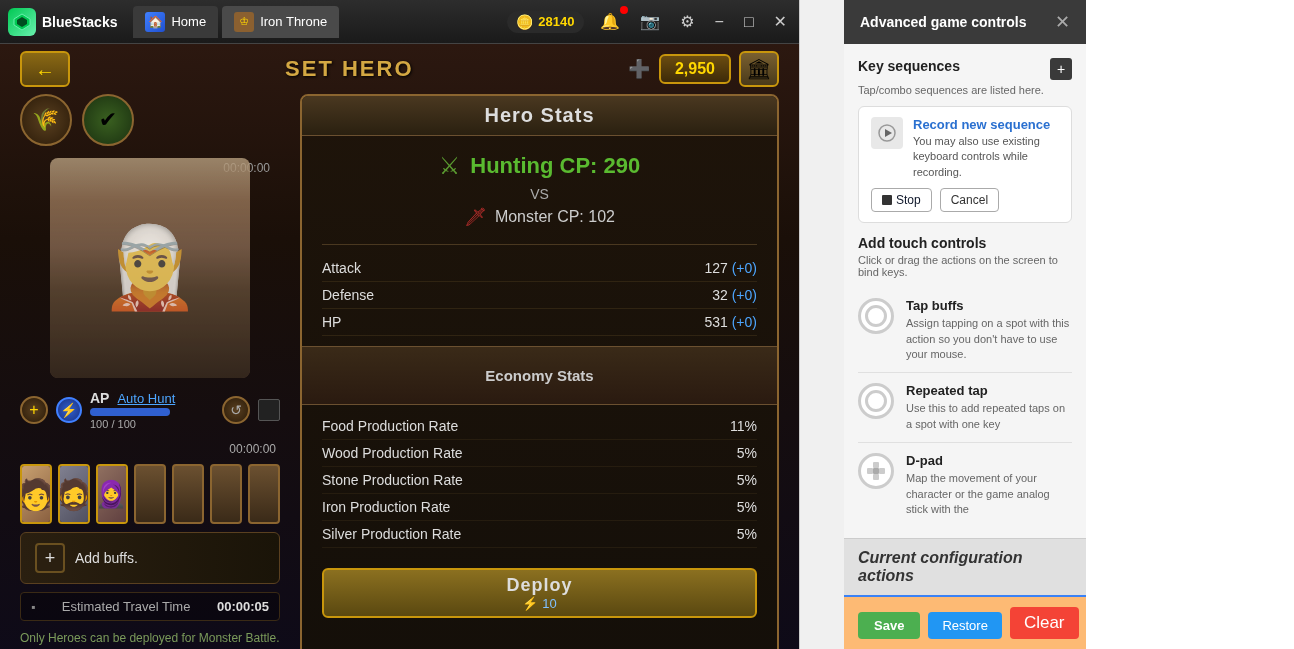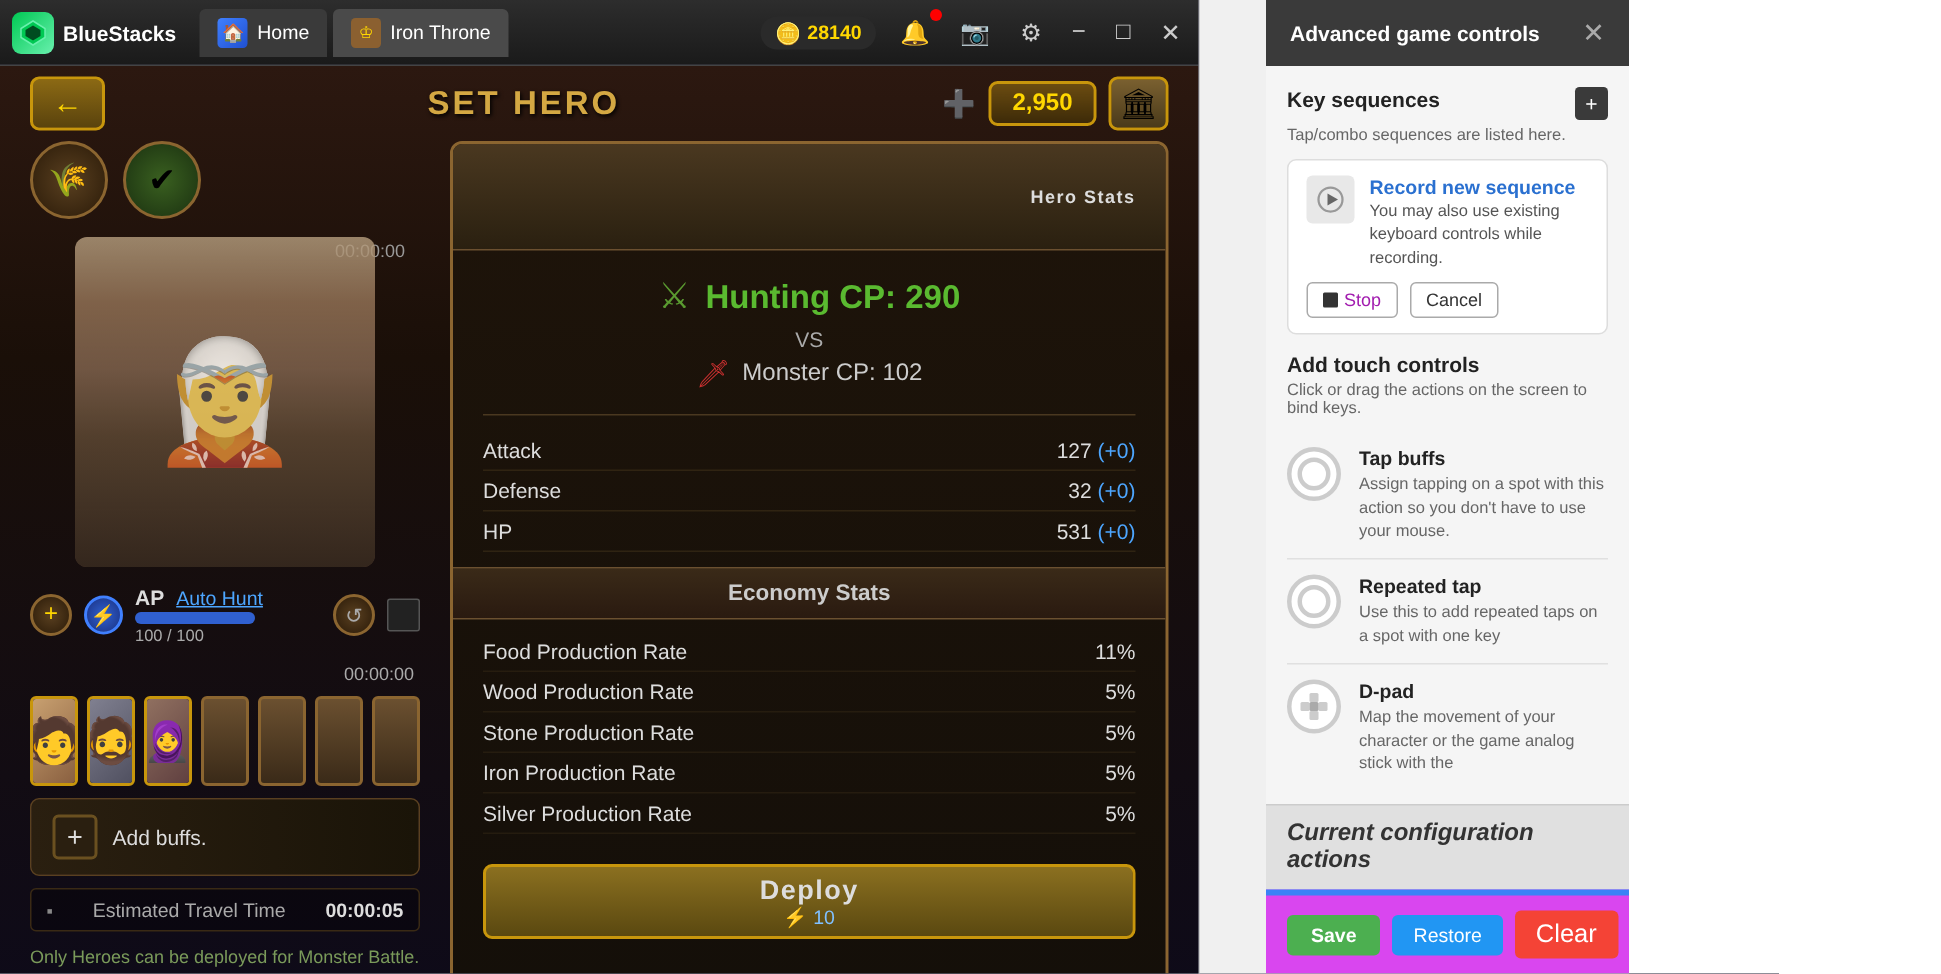--- a/index.html
+++ b/index.html
@@ -277,25 +277,25 @@
     
     .stats-panel {
       flex: 1;
       background: linear-gradient(to bottom, rgba(30,20,10,0.95), rgba(20,15,8,0.95));
       border: 2px solid #8b6530;
       border-radius: 8px;
       overflow: hidden;
     }
     .stats-header {
       background: linear-gradient(to bottom, #4a3820, #2a2010);
-      padding: 28px 20px;
-      text-align: right;
+      padding: 8px 20px;
+      text-align: center;
       border-bottom: 1px solid #6b5030;
       color: #ddd;
-      font-size: 12px;
+      font-size: 20px;
       font-weight: bold;
       letter-spacing: 1px;
     }
     .hunting-cp-section {
       padding: 16px 20px;
       text-align: center;
     }
     .hunting-cp-row {
       display: flex; align-items: center; justify-content: center; gap: 10px;
       margin-bottom: 6px;
@@ -316,21 +316,21 @@
     .stat-row {
       display: flex; justify-content: space-between; align-items: center;
       padding: 5px 0;
       border-bottom: 1px solid rgba(100,80,40,0.3);
       color: #ddd;
       font-size: 14px;
     }
 
     .economy-header {
       background: linear-gradient(to bottom, #3a2a18, #2a1a10);
-      padding: 8px 20px;
+      padding: 20px 20px;
       text-align: center;
       color: #ccc;
       font-size: 15px;
       font-weight: bold;
       border-top: 1px solid #6b5030;
       border-bottom: 1px solid #6b5030;
     }
     .economy-rows { padding: 8px 20px; }
     .economy-row {
       display: flex; justify-content: space-between;
@@ -434,21 +434,21 @@
     .record-buttons {
       display: flex; gap: 8px; margin-top: 4px;
     }
     .stop-btn {
       display: flex; align-items: center; gap: 4px;
       background: white;
       border: 1px solid #aaa;
       border-radius: 4px;
       padding: 4px 10px;
       font-size: 12px;
-      color: #a21caf;
+      color: #0f172a;
       cursor: pointer;
     }
     .stop-dot {
       width: 10px; height: 10px;
       background: #333;
       border-radius: 1px;
     }
     .cancel-btn-ctrl {
       background: white;
       border: 1px solid #aaa;
@@ -499,25 +499,25 @@
     .control-name {
       font-size: 13px; font-weight: bold; color: #222; margin-bottom: 3px;
     }
     .control-desc {
       font-size: 11px; color: #666; line-height: 1.4;
     }
 
     
     .config-actions {
       flex-shrink: 0;
-      background: #d946ef;
-      border-top: 4px solid #3b82f6;
+      background: #fdba74;
+      border-top: 2px solid #3b82f6;
       padding: 10px 14px;
       display: flex;
-      align-items: center;
+      align-items: flex-end;
       gap: 8px;
     }
     .save-btn-ctrl {
       background: #4CAF50;
       color: white;
       border: none;
       border-radius: 4px;
       padding: 6px 16px;
       font-size: 13px;
       font-weight: bold;

